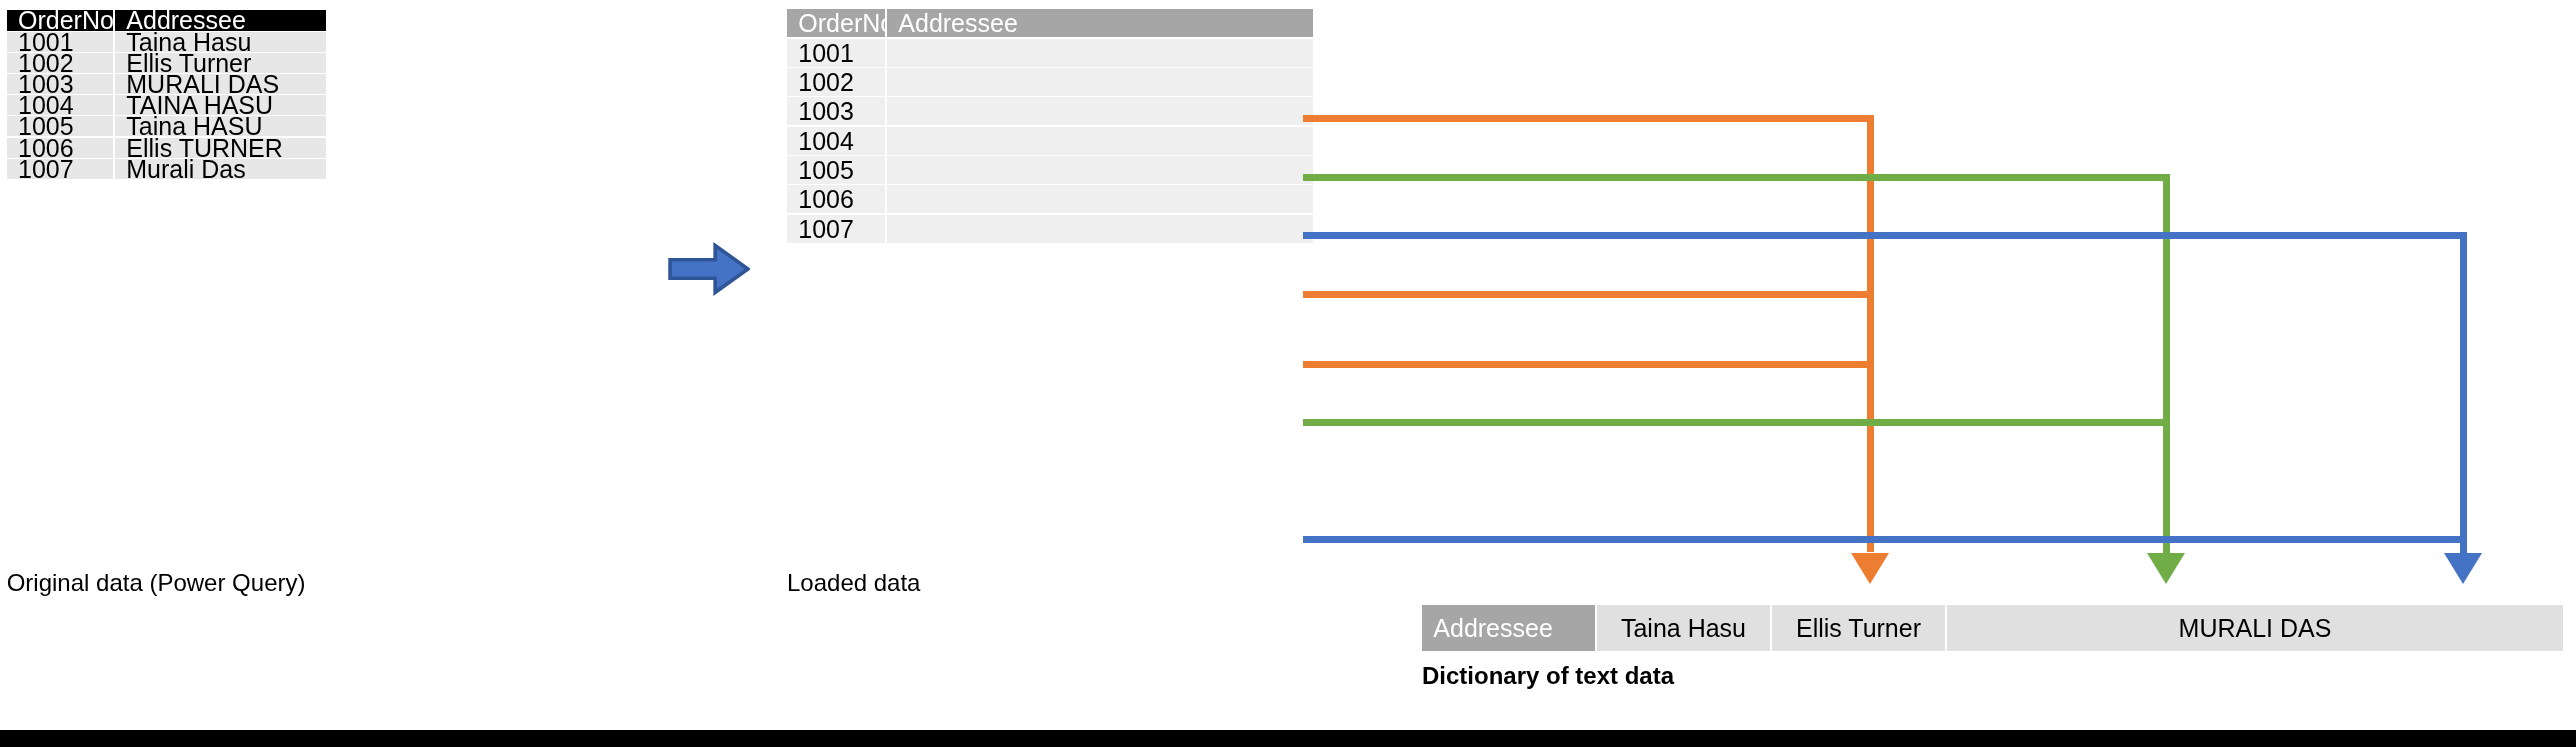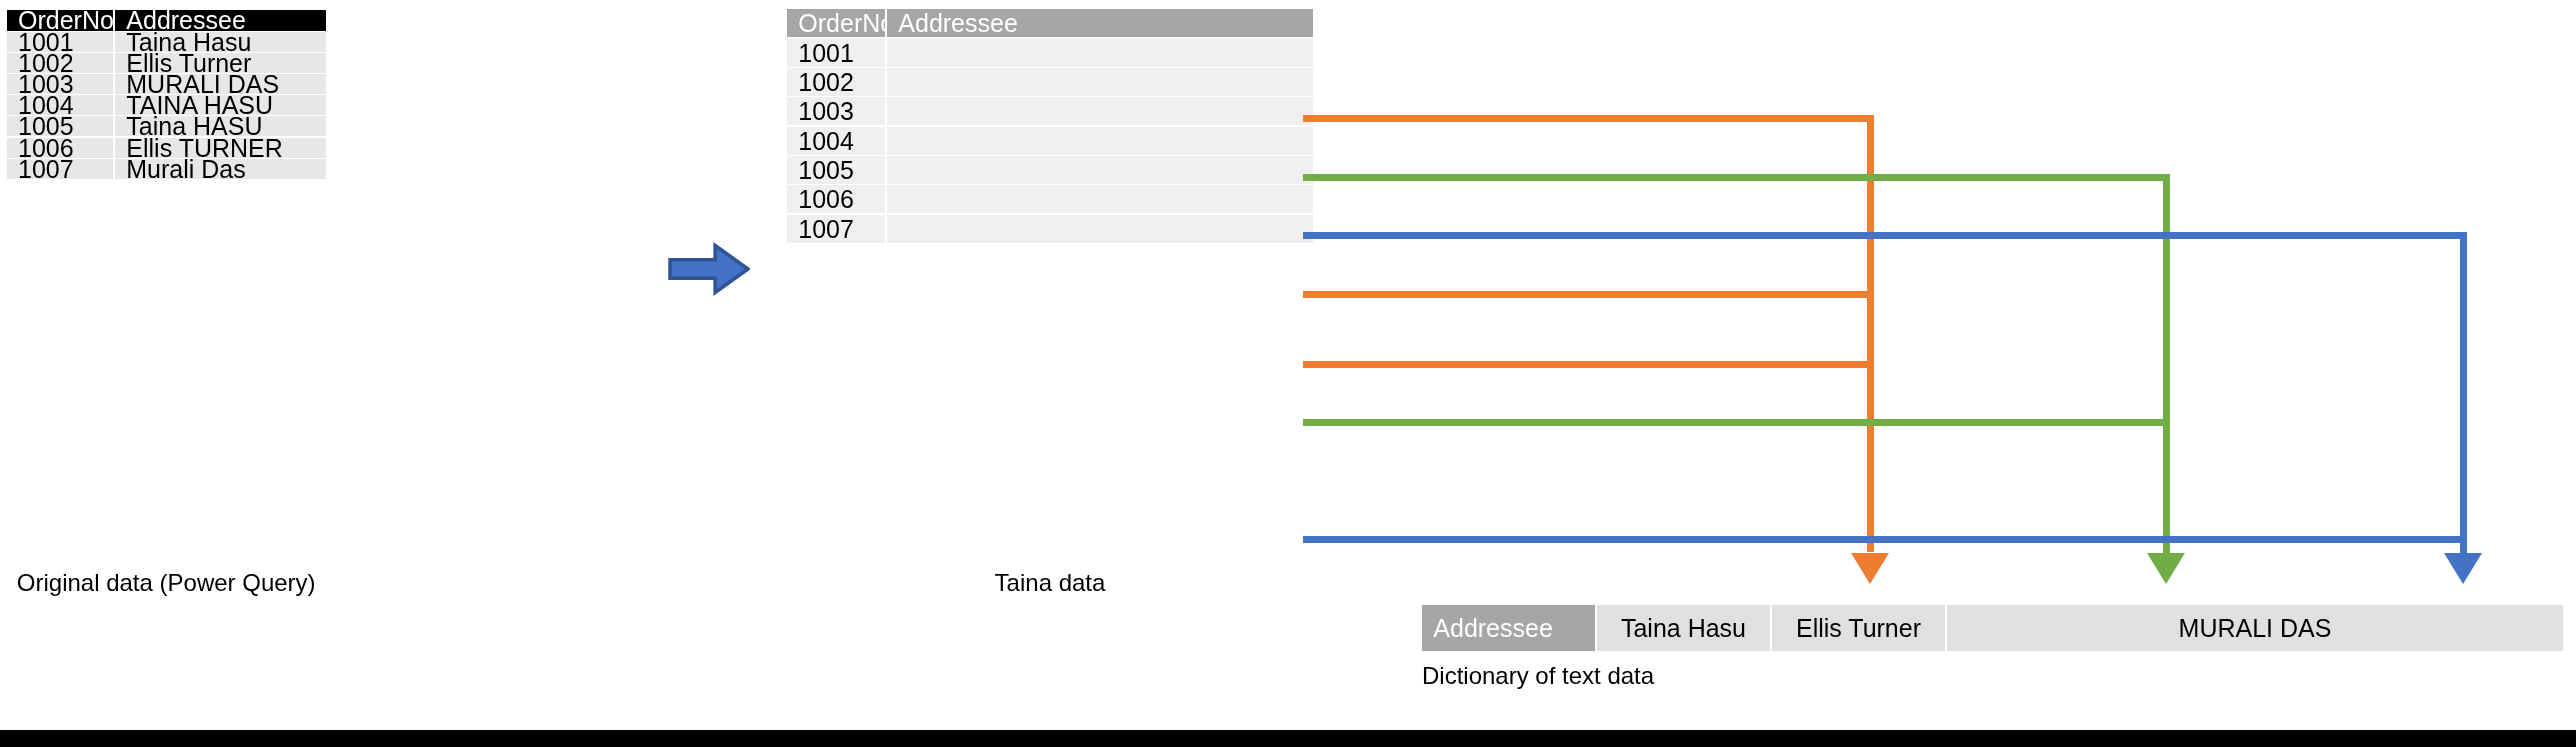--- a/index.html
+++ b/index.html
@@ -26,21 +26,21 @@
   
   #tbl-loaded .hdr{background:#A6A6A6;}
   #tbl-loaded .body{background:#EFEFEF;}
 
   
   #tbl-dictionary .hdr{background:#A6A6A6;}
   #tbl-dictionary .body{background:#E0E0E0;}
 
   .caption{
     position:absolute;font-size:24px;color:#000000;
-    white-space:nowrap;text-align:center;
+    white-space:nowrap;text-align:left;
   }
 
   
   .hline{position:absolute;height:6.7px;}
   .vline{position:absolute;width:6.7px;}
   .arrowhead{position:absolute;width:0;height:0;
     border-left:19px solid transparent;
     border-right:19px solid transparent;}
 
   .footer-bar{position:absolute;left:0;width:2626px;background:#000000;}
@@ -105,21 +105,21 @@
     <div class="cell body" style="left:787px;top:156px;width:98px;height:28px;">1005</div>
     <div class="cell body" style="left:887px;top:156px;width:426px;height:28px;"></div>
 
     <div class="cell body" style="left:787px;top:185px;width:98px;height:28px;">1006</div>
     <div class="cell body" style="left:887px;top:185px;width:426px;height:28px;"></div>
 
     <div class="cell body" style="left:787px;top:215px;width:98px;height:28px;">1007</div>
     <div class="cell body" style="left:887px;top:215px;width:426px;height:28px;"></div>
   </div>
 
-  <div class="caption" style="left:787px;top:569px;width:526px;">Taina data</div>
+  <div class="caption" style="left:787px;top:569px;width:526px;">Loaded data</div>
 
   <div class="hline" style="left:1303px;top:115px;width:570px;background:#ED7D31;"></div>
   <div class="vline" style="left:1867px;top:115px;height:437px;background:#ED7D31;"></div>
   <div class="arrowhead" style="left:1851px;top:553px;border-top:31px solid #ED7D31;"></div>
 
   <div class="hline" style="left:1303px;top:174px;width:867px;background:#70AD47;"></div>
   <div class="vline" style="left:2163px;top:174px;height:379px;background:#70AD47;"></div>
   <div class="arrowhead" style="left:2147px;top:553px;border-top:31px solid #70AD47;"></div>
 
   <div class="hline" style="left:1303px;top:232px;width:1163px;background:#4472C4;"></div>
@@ -137,18 +137,18 @@
   <div id="tbl-dictionary">
     <div class="cell hcell hdr" style="left:1422px;top:605px;width:173px;height:46px;">Addressee</div>
 
     <div class="cell body" style="left:1597px;top:605px;width:173px;height:46px;padding-left:0;justify-content:center;">Taina Hasu</div>
 
     <div class="cell body" style="left:1772px;top:605px;width:173px;height:46px;padding-left:0;justify-content:center;">Ellis Turner</div>
 
     <div class="cell body" style="left:1947px;top:605px;width:616px;height:46px;padding-left:0;justify-content:center;">MURALI DAS</div>
   </div>
 
-  <div class="caption" style="left:1422px;top:662px;width:361px;text-align:left;">Dictionary of text data</div>
+  <div class="caption" style="left:1422px;top:662px;width:361px;text-align:left;font-weight:bold;">Dictionary of text data</div>
 
   <div class="footer-bar" style="top:730px;height:17px;"></div>
 
 </div>
 
 
 </body></html>

